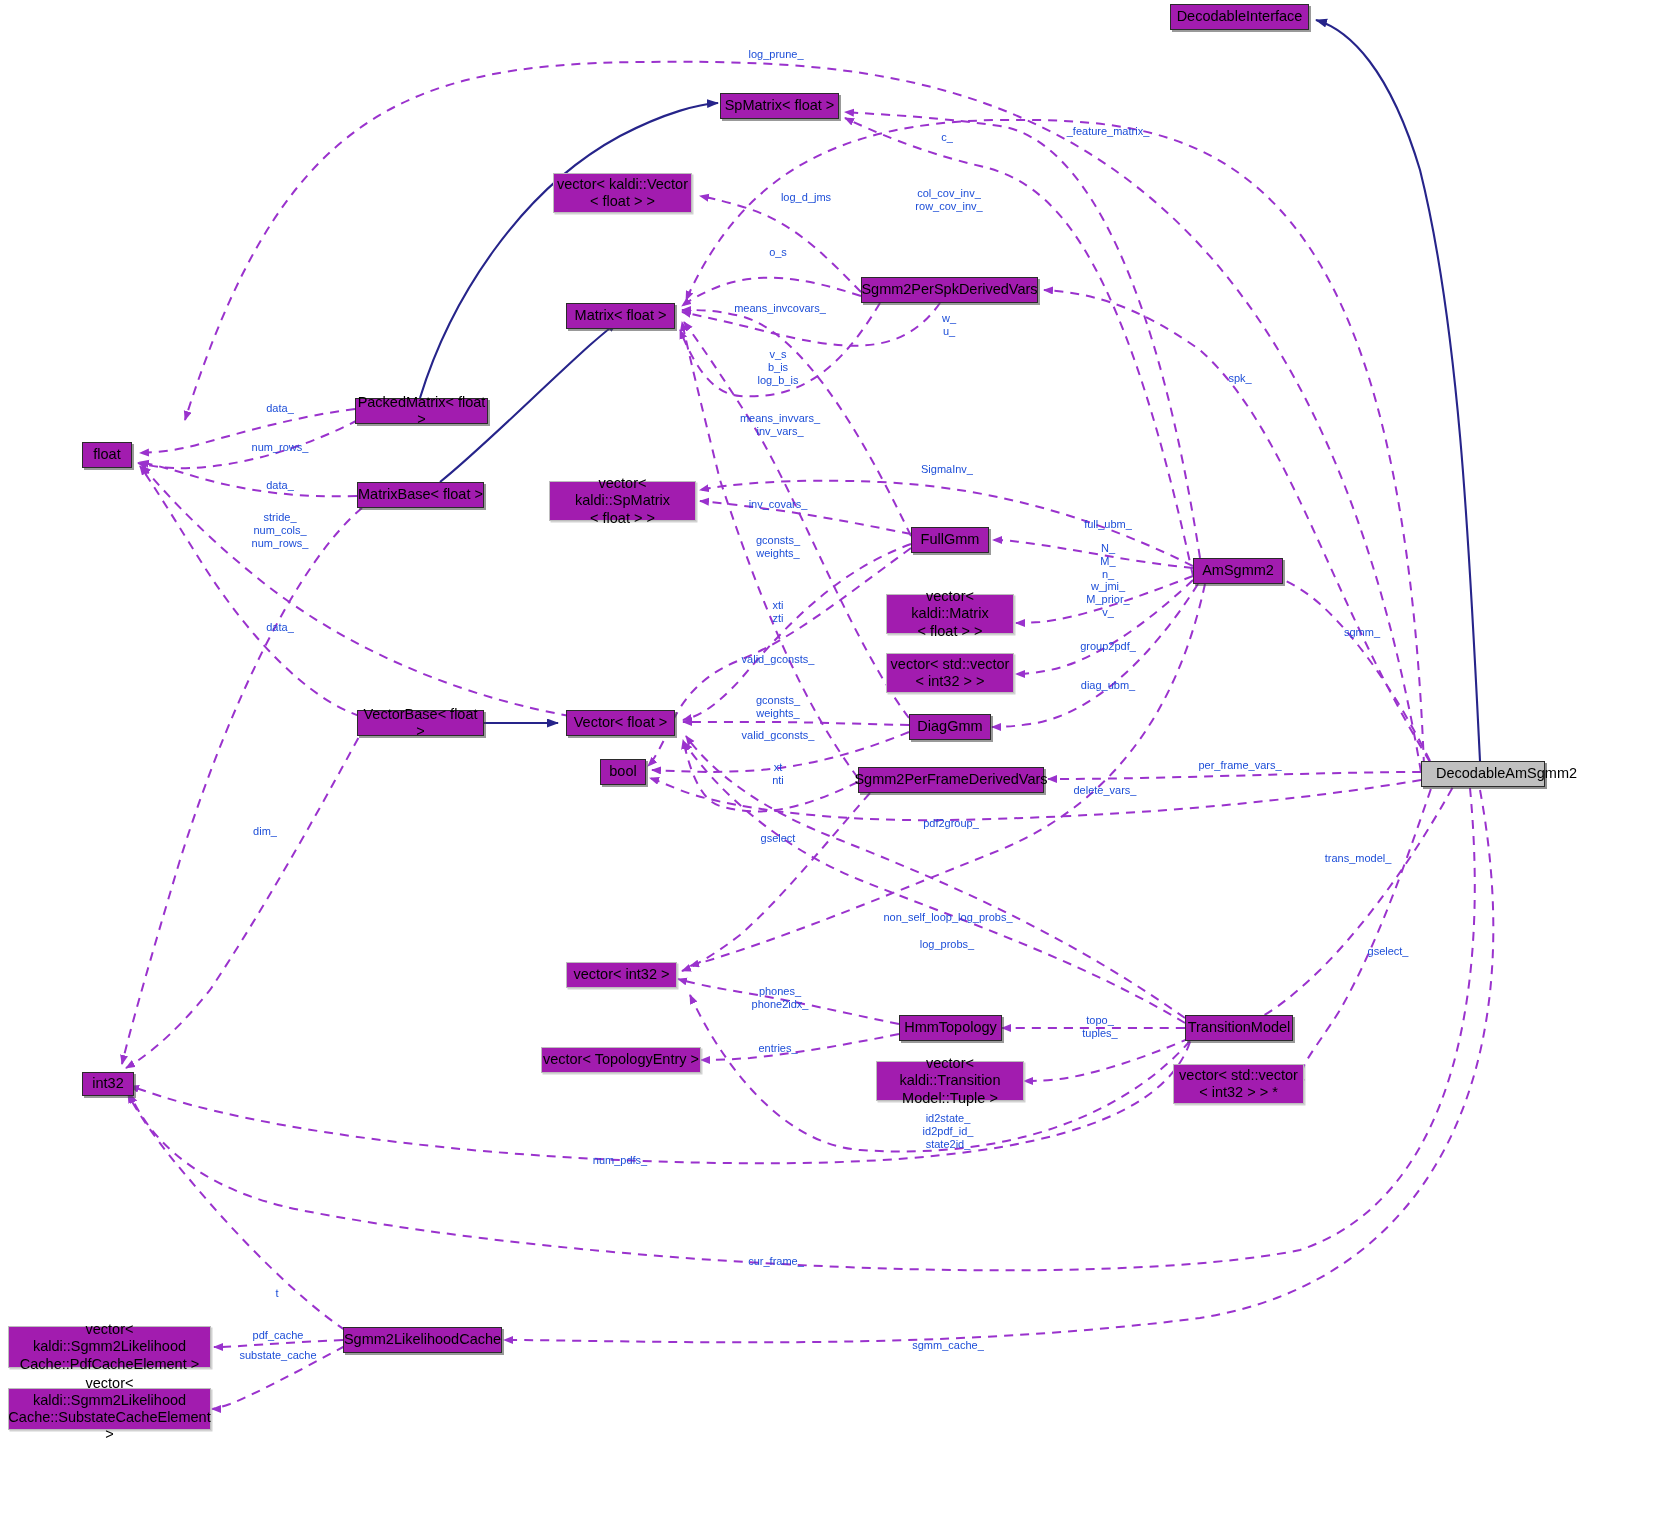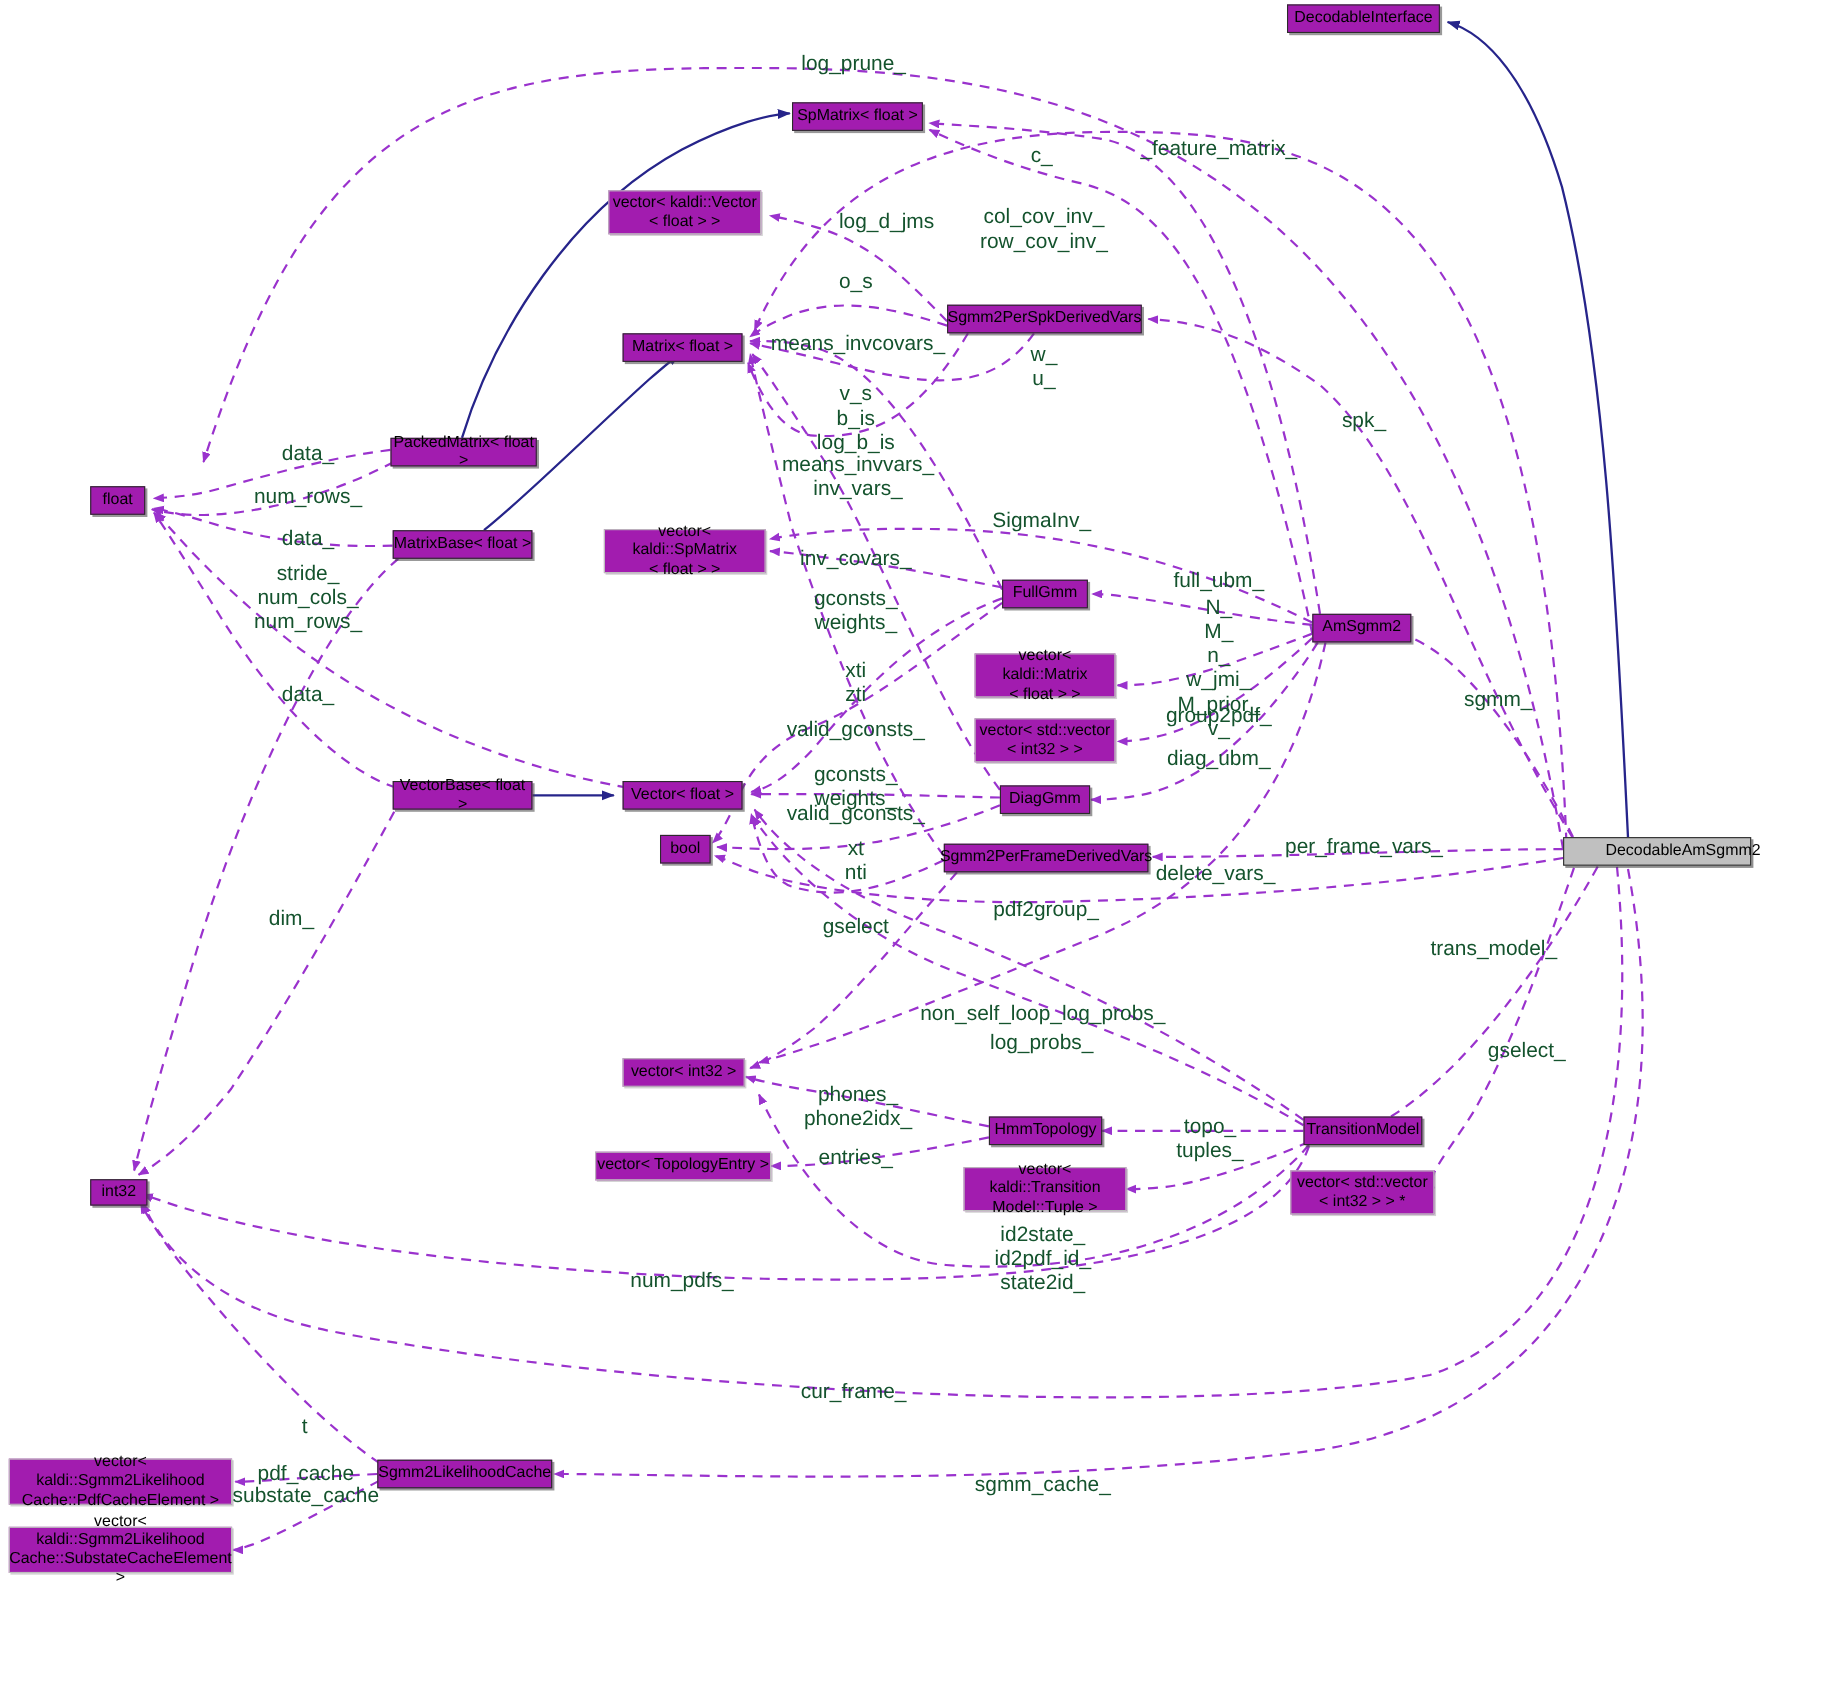--- a/index.html
+++ b/index.html
@@ -43,22 +43,22 @@
     border: 1.2px solid #bdbdbd;
     box-shadow: 1.5px 1.5px 0 0 rgba(180,180,180,0.6);
   }
   .node.highlight {
     background: #c0c0c0;
     border: 1.4px solid #2b2b2b;
     box-shadow: 2px 2px 0 0 rgba(70,70,70,0.6);
   }
   .edge-label {
     position: absolute;
-    font-size: 19px;
-    color: #14532d;
+    font-size: 11px;
+    color: #1d4ed8;
     text-align: center;
     white-space: pre-line;
     line-height: 1.16;
     background: transparent;
     transform: translateX(-50%);
   }
 </style>
 </head>
 <body>
 
@@ -203,21 +203,21 @@
   <div class="node solid" style="left:1193px;top:558px;width:90px;height:26px;">AmSgmm2</div>
   <div class="node light" style="left:886px;top:594px;width:128px;height:40px;">vector&lt; kaldi::Matrix
 &lt; float &gt; &gt;</div>
   <div class="node light" style="left:886px;top:653px;width:128px;height:40px;">vector&lt; std::vector
 &lt; int32 &gt; &gt;</div>
   <div class="node solid" style="left:357px;top:710px;width:127px;height:26px;">VectorBase&lt; float &gt;</div>
   <div class="node solid" style="left:566px;top:710px;width:109px;height:26px;">Vector&lt; float &gt;</div>
   <div class="node solid" style="left:909px;top:714px;width:82px;height:26px;">DiagGmm</div>
   <div class="node solid" style="left:600px;top:759px;width:46px;height:26px;">bool</div>
   <div class="node solid" style="left:858px;top:767px;width:186px;height:26px;">Sgmm2PerFrameDerivedVars</div>
-  <div class="node highlight" style="left:1421px;top:761px;width:171px;height:26px;padding-left:47px;">DecodableAmSgmm2</div>
+  <div class="node highlight" style="left:1421px;top:761px;width:124px;height:26px;padding-left:47px;">DecodableAmSgmm2</div>
   <div class="node light" style="left:566px;top:962px;width:111px;height:26px;">vector&lt; int32 &gt;</div>
   <div class="node solid" style="left:899px;top:1015px;width:103px;height:26px;">HmmTopology</div>
   <div class="node solid" style="left:1185px;top:1015px;width:108px;height:26px;">TransitionModel</div>
   <div class="node light" style="left:541px;top:1047px;width:160px;height:26px;">vector&lt; TopologyEntry &gt;</div>
   <div class="node light" style="left:876px;top:1061px;width:148px;height:40px;">vector&lt; kaldi::Transition
 Model::Tuple &gt;</div>
   <div class="node light" style="left:1173px;top:1064px;width:131px;height:40px;">vector&lt; std::vector
 &lt; int32 &gt; &gt; *</div>
   <div class="node solid" style="left:82px;top:1072px;width:52px;height:24px;">int32</div>
   <div class="node solid" style="left:343px;top:1327px;width:159px;height:26px;">Sgmm2LikelihoodCache</div>

